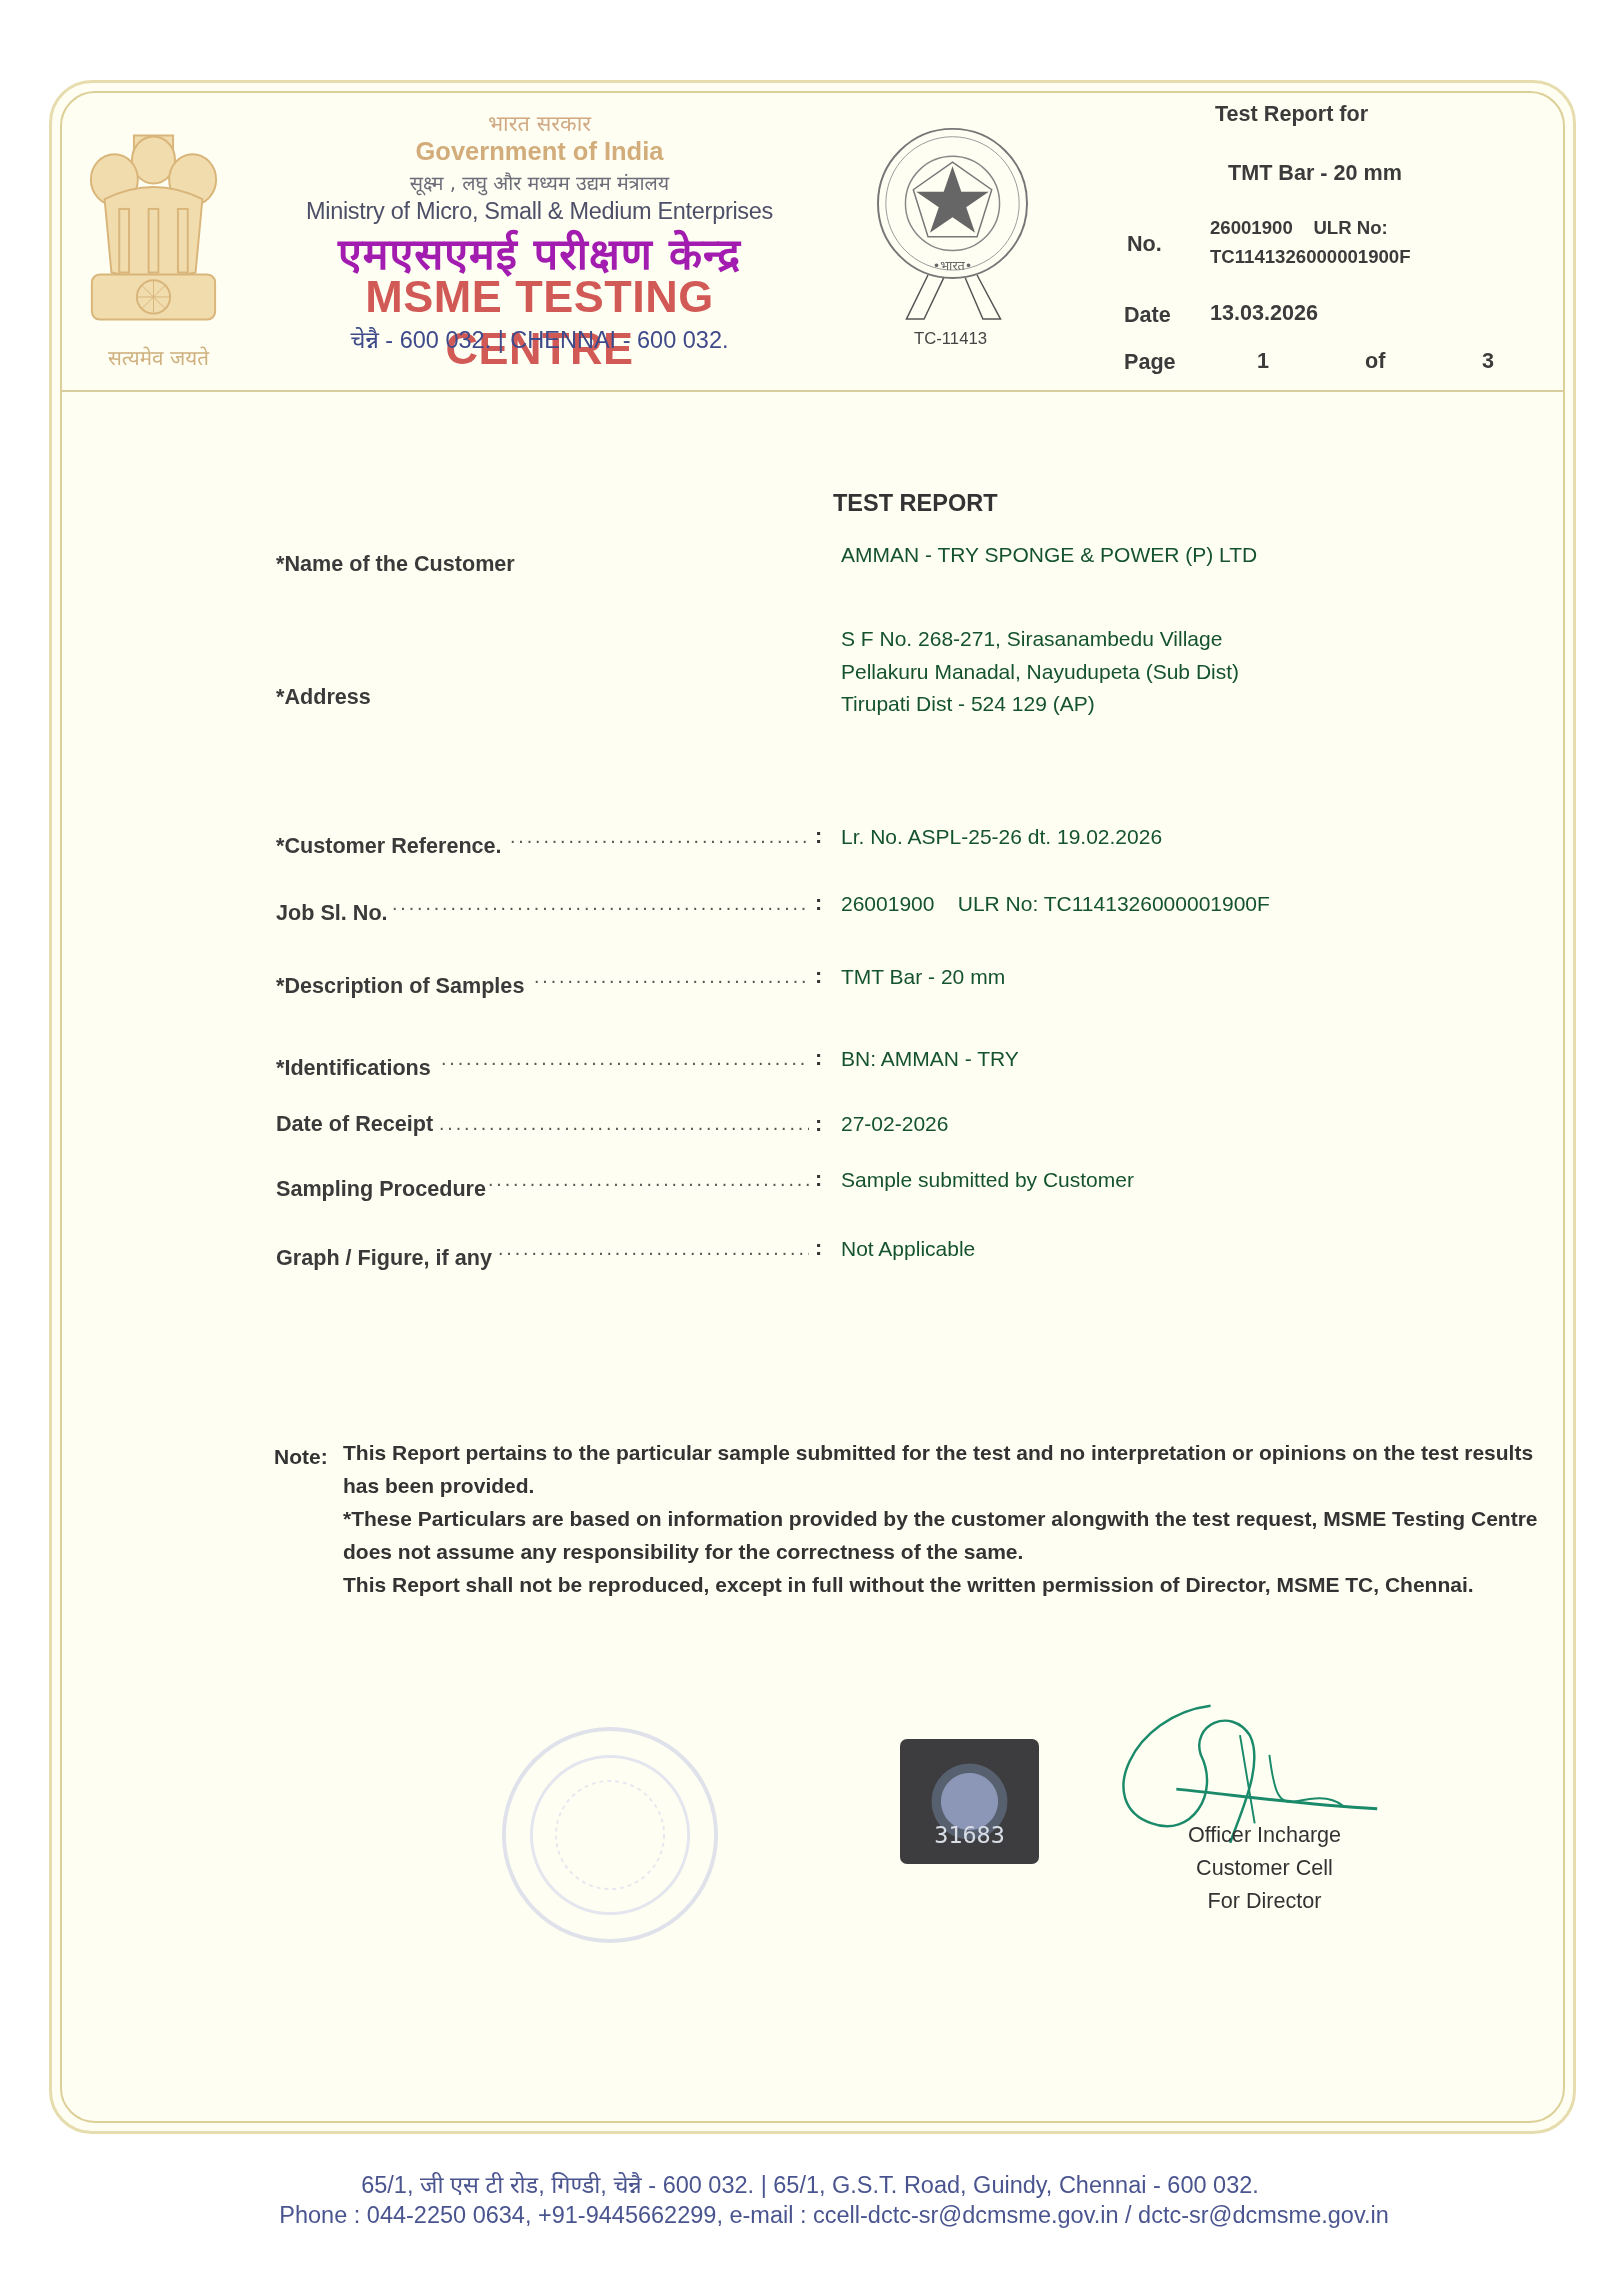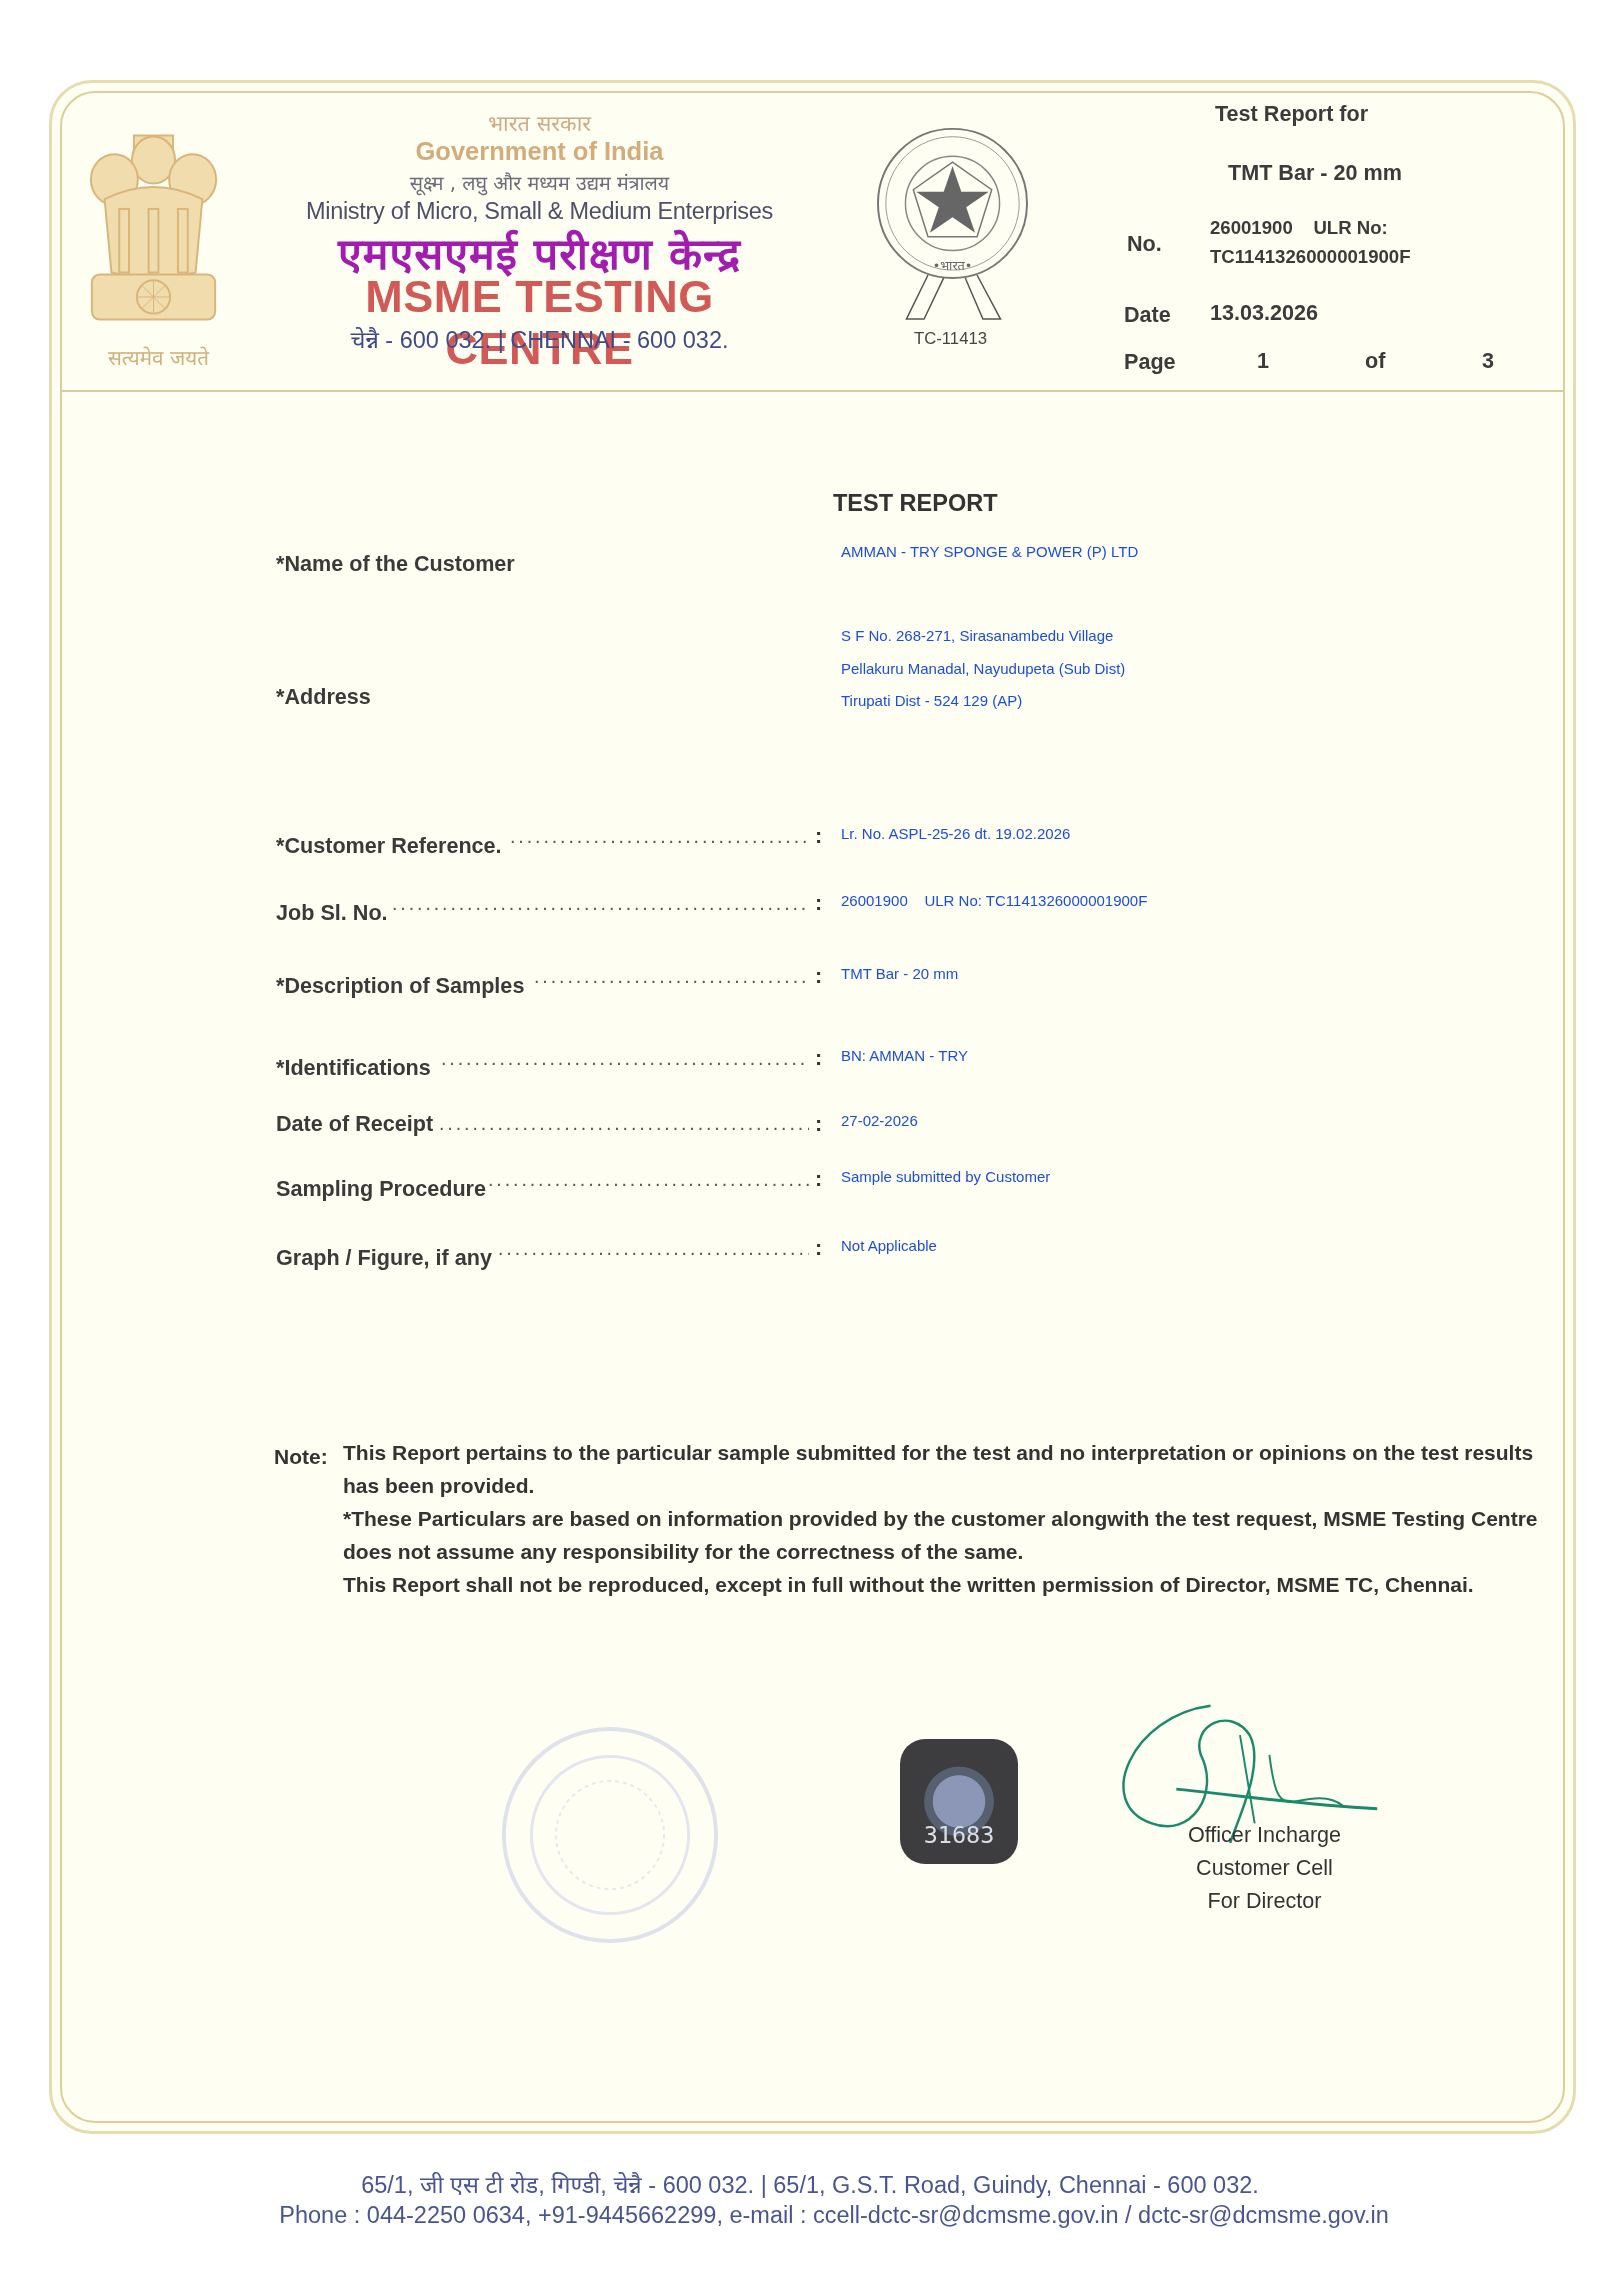--- a/index.html
+++ b/index.html
@@ -20,27 +20,27 @@
   .hdr-city { top:323px; font-size:23.5px; color:#3f4a8a; }
   .seal { left:867px; top:123px; width:172px; height:201px; }
   .seal-code { left:887px; top:329px; width:127px; text-align:center; font-size:16.7px; color:#444; }
   .rp-label { font-size:21.6px; font-weight:bold; color:#3b3b3b; }
   .rp-value { font-size:20.6px; font-weight:bold; color:#3b3b3b; }
   .report-title { left:833px; top:490px; font-size:23.5px; font-weight:bold; color:#333; text-underline-offset:4.9px; }
   .field-label { position:absolute; left:276px; font-size:21.6px; color:#3a3a3a; white-space:nowrap; }
   .field-label.bold { font-weight:bold;margin-top:10px; }
   .field-dots { position:absolute; font-size:19.6px; color:#555; letter-spacing:2.9px; white-space:nowrap; overflow:hidden; }
   .field-colon { position:absolute; left:815px; font-size:21.6px; color:#333; font-weight:bold; }
-  .field-value { position:absolute; left:841px; font-size:15px; color:#1d4ed8; white-space:nowrap; }
+  .field-value { position:absolute; left:841px; font-size:21px; color:#14532d; white-space:nowrap; }
   .note { left:274px; top:1436px; width:1274px; font-size:21px; color:#333; font-weight:bold; line-height:33px; }
   .note-label { position:absolute; left:0; top:3.9px; }
   .note-body { position:absolute; left:69px; top:0; width:1206px; }
   .note-body p { margin:0; }
   .stamp-faded { left:500px; top:1725px; width:221px; height:221px; }
-  .hologram { left:900px; top:1739px; width:118px; height:125px; border-radius:25px; background:radial-gradient(circle at 50% 50%, #8c97b8 0 30%, #56606f 31% 40%, #3d3d40 41% 100%); }
+  .hologram { left:900px; top:1739px; width:139px; height:125px; border-radius:7px; background:radial-gradient(circle at 50% 50%, #8c97b8 0 30%, #56606f 31% 40%, #3d3d40 41% 100%); }
   .hologram-number { position:absolute; left:0; right:0; top:82px; text-align:center; font-size:23.5px; color:#d8dde6; font-family:"DejaVu Sans Mono", monospace; }
   .signature { left:1093px; top:1696px; width:294px; height:147px; }
   .sign-block { left:1152px; top:1818px; width:225px; text-align:center; font-size:21.6px; color:#333; line-height:33px; }
   .footer { left:0; width:1620px; text-align:center; color:#4a5590; font-size:23.5px; }
 </style>
 </head>
 <body>
 
 <div class="page-frame">
   <div class="page-frame-inner"></div>

